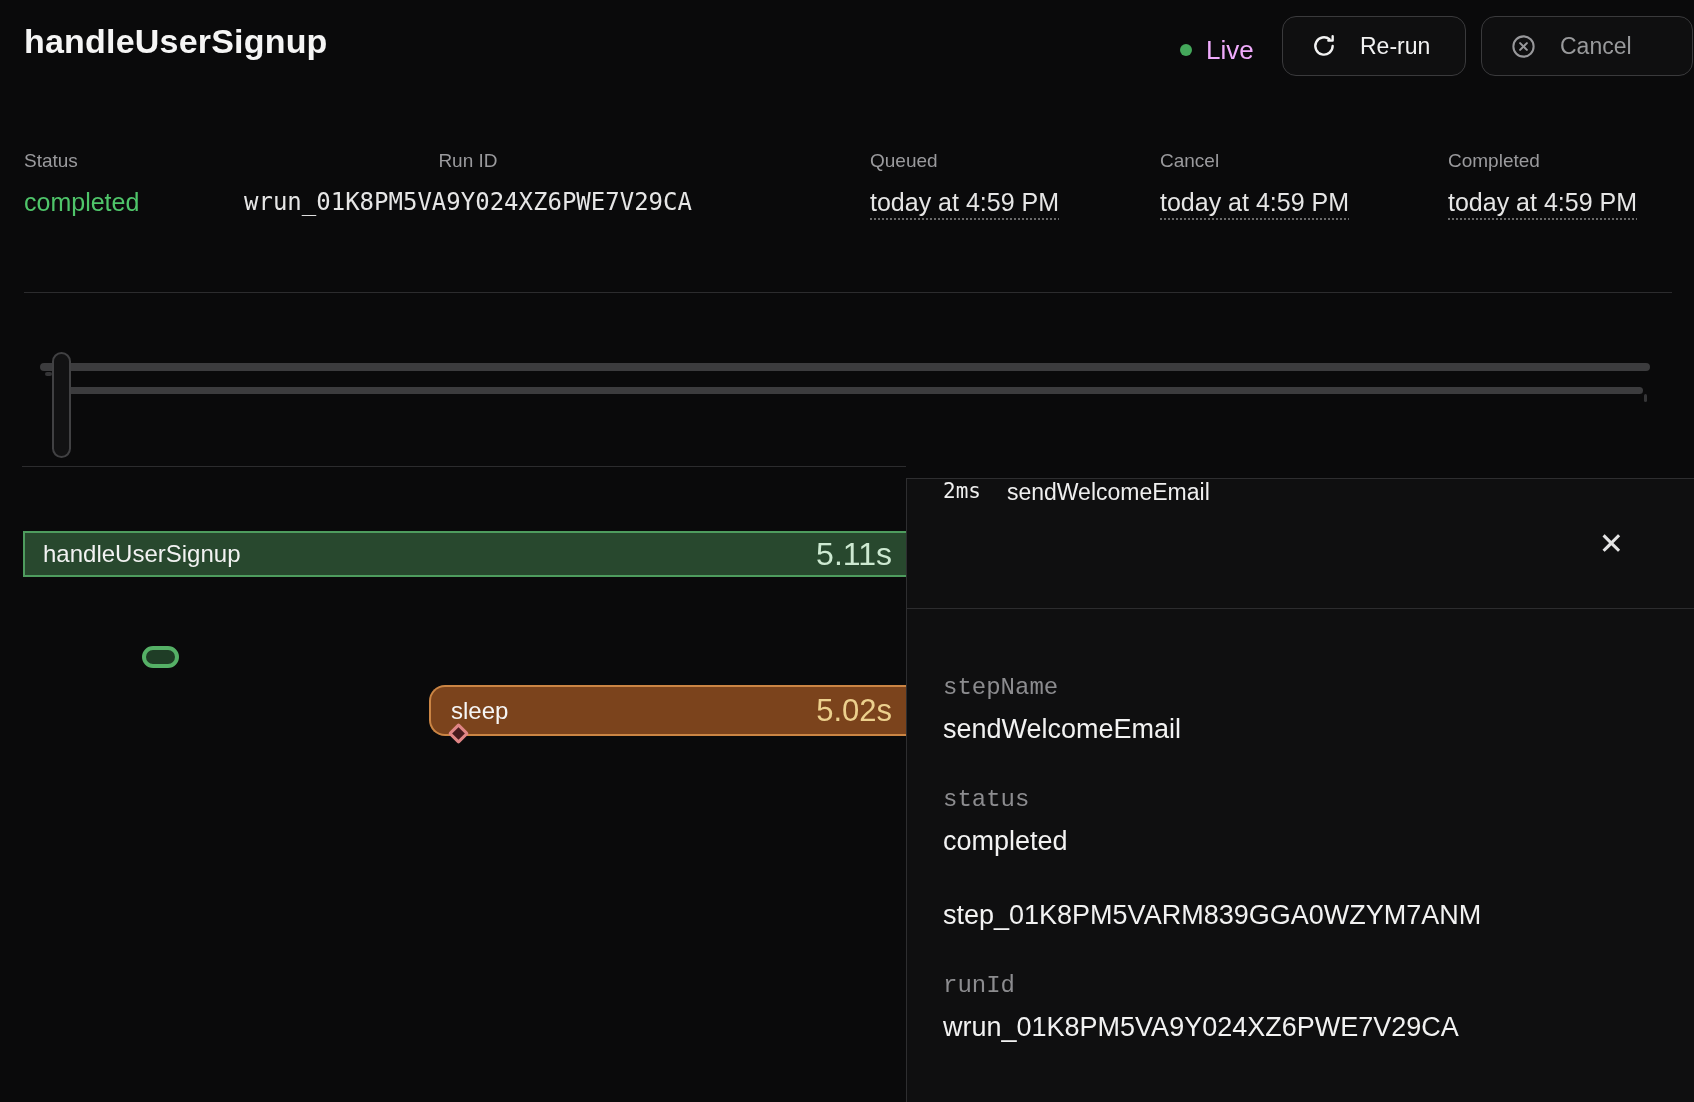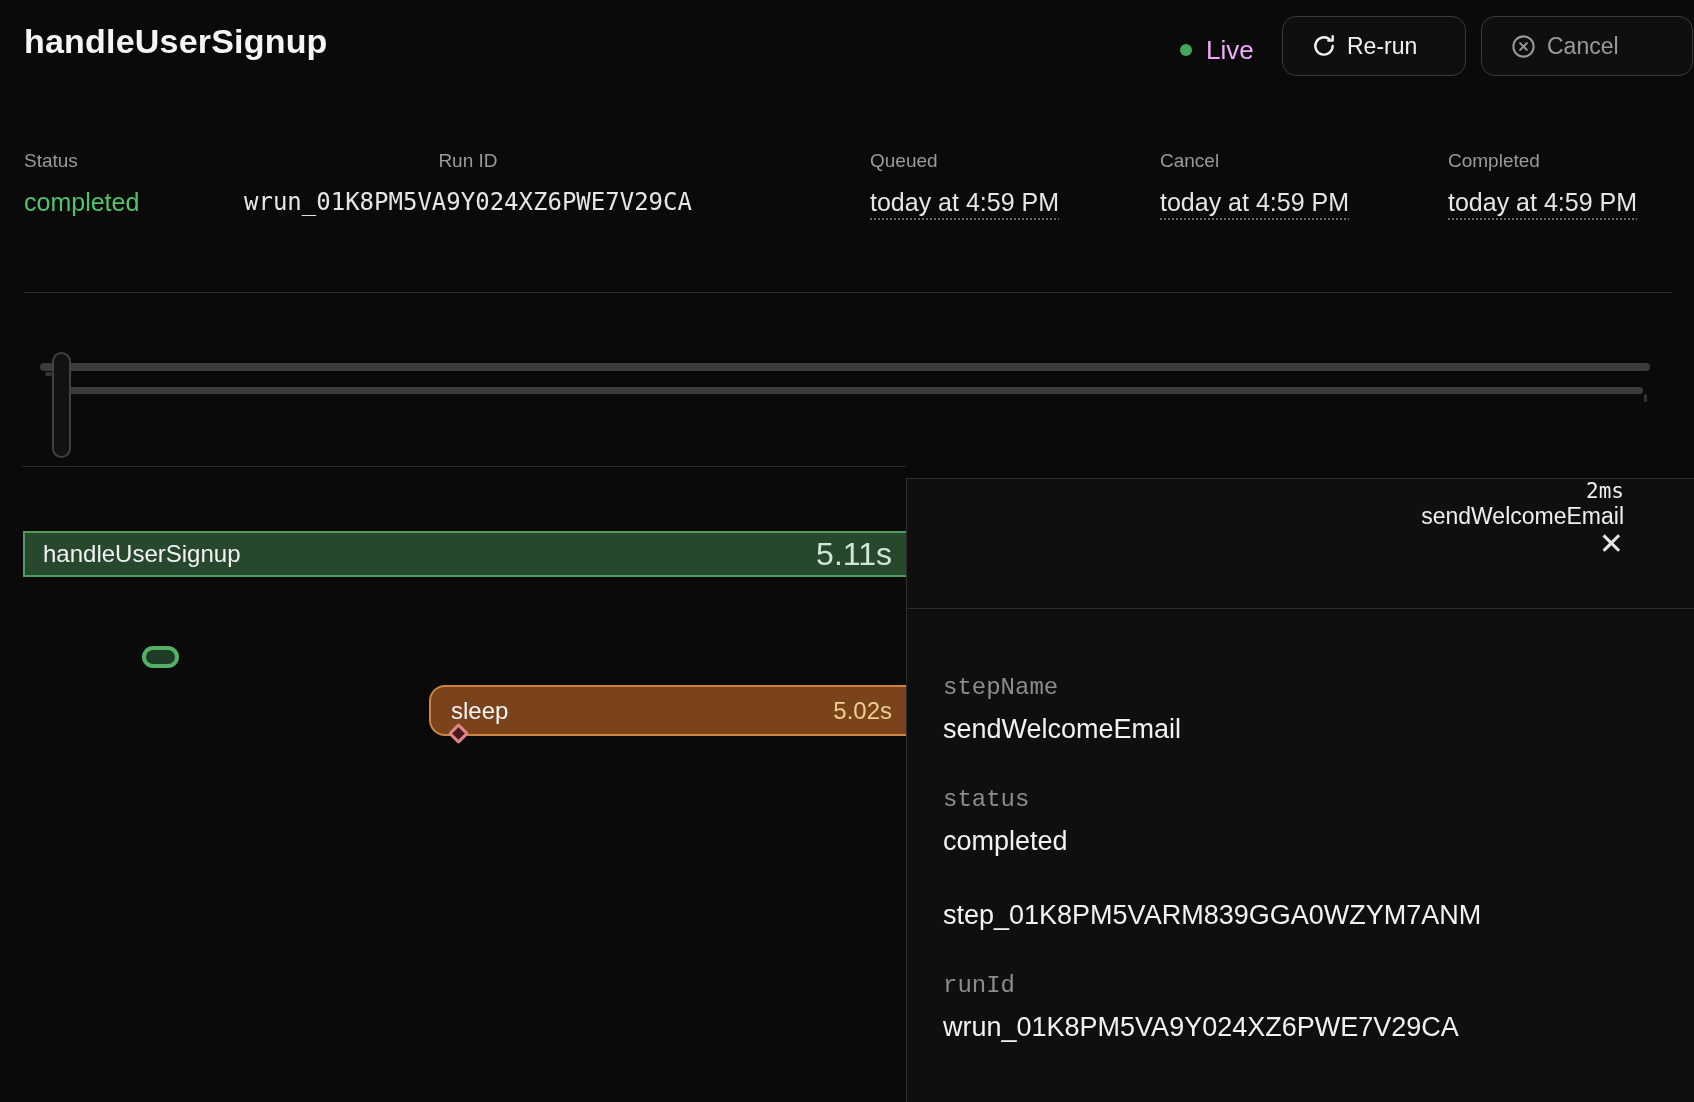--- a/index.html
+++ b/index.html
@@ -17,21 +17,21 @@
     font-size:34px; font-weight:700; letter-spacing:.2px; color:#f5f5f5;
   }
   .live-wrap {
     position:absolute; left:1180px; top:28px; height:44px;
     display:flex; align-items:center; gap:14px;
   }
   .live-dot { width:12px; height:12px; border-radius:50%; background:#44a85b; }
   .live-label { font-size:26px; color:#f0abfc;text-align:center; }
   .hdr-btn {
     position:absolute; top:16px; height:60px;
-    display:flex; align-items:center; gap:10px;
+    display:flex; align-items:center; gap:23px;
     padding:0 28px; border:1px solid #3a3a3c; border-radius:14px;
     background:#0f0f10; cursor:pointer;
   }
   #rerun-btn { left:1282px; width:184px; }
   #cancel-btn { left:1481px; width:212px; }
   .hdr-btn .btn-label { font-size:23px; font-weight:500; }
   #rerun-btn .btn-label { color:#f2f2f2; }
   #cancel-btn .btn-label { color:#999a9c; }
   .btn-ic { display:flex; align-items:center; }
 
@@ -89,38 +89,37 @@
     cursor:pointer;
   }
 
   #span-sleep {
     left:429px; top:685px; width:477px; height:51px;
     background:#7b431c; border:2px solid #cb8544; border-right:none;
     border-radius:16px 0 0 16px;
     padding:0 14px 0 20px;
   }
   #span-sleep .span-label { font-size:24px; color:#f6f6f6; }
-  #span-sleep .span-duration { font-size:24px; color:#ecd08d; }
+  #span-sleep .span-duration { font-size:31px; color:#ecd08d; }
 
   .diamond-marker {
     position:absolute; left:451px; top:726px; width:15px; height:15px;
     background:#471a1d; border:3px solid #e08585; transform:rotate(45deg);
     border-radius:2px;
   }
 
   
   .detail-panel {
     position:absolute; left:906px; top:478px; width:788px; height:624px;
     background:#0f0f10; border-top:1px solid #2e2e30; border-left:1px solid #2e2e30;
   }
   .panel-header {
     position:relative; height:130px;
-    display:flex; align-items:flex-end; padding:0 70px 0 36px;
+    display:flex; align-items:flex-start; gap:26px; padding:0 70px 0 36px;
     border-bottom:1px solid #2c2c2e;
-    flex-direction:column;
   }
   .panel-duration { font-family:"DejaVu Sans Mono", monospace; font-size:21px; color:#efefef; }
   .panel-title { font-size:23px; color:#efefef; }
   .panel-close {
     position:absolute; right:70px; top:50%; transform:translateY(-50%);
     font-size:30px; line-height:1; color:#e4e4e4; background:none; border:none;
     cursor:pointer; font-family:"DejaVu Sans", sans-serif;
   }
   .panel-fields { padding:64px 40px 0 36px; }
   .field-block { margin-bottom:38px; }

